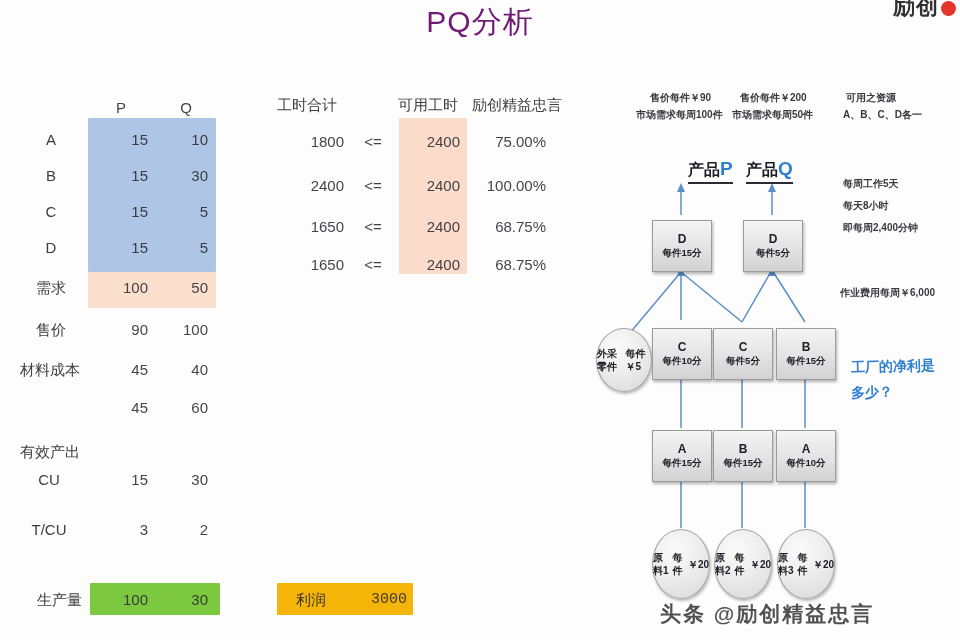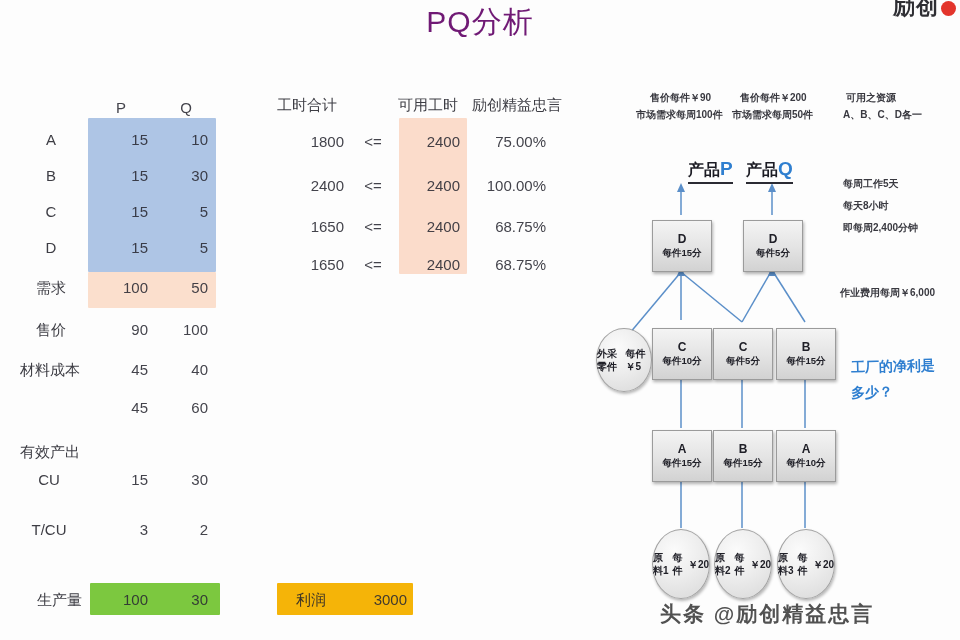--- a/index.html
+++ b/index.html
@@ -200,21 +200,21 @@
   <div class="cell r" style="left:98px; top:521px; width:50px;">3</div>
   <div class="cell r" style="left:158px; top:521px; width:50px;">2</div>
 
   <div class="hl hl-green" style="left:90px; top:583px; width:130px; height:32px;"></div>
   <div class="cell lbl c" style="left:6px; top:591px; width:76px;text-align:right;">生产量</div>
   <div class="cell r" style="left:98px; top:591px; width:50px;">100</div>
   <div class="cell r" style="left:158px; top:591px; width:50px;">30</div>
 
   <div class="hl hl-orange" style="left:277px; top:583px; width:136px; height:32px;"></div>
   <div class="cell lbl c" style="left:283px; top:591px; width:56px;">利润</div>
-  <div class="cell r" style="left:345px; top:591px; width:62px;">3000</div>
+  <div class="cell r" style="left:345px; top:591px; width:62px;font-family:Liberation Mono, monospace;">3000</div>
 
   <div class="hl hl-peach2" style="left:399px; top:118px; width:68px; height:156px;"></div>
 
   <div class="cell lbl" style="left:277px; top:96px;">工时合计</div>
   <div class="cell lbl" style="left:398px; top:96px;">可用工时</div>
   <div class="cell lbl" style="left:472px; top:96px;">励创精益忠言</div>
 
   <div class="cell r" style="left:288px; top:133px; width:56px;">1800</div>
   <div class="cell c" style="left:356px; top:133px; width:34px;">&lt;=</div>
   <div class="cell r" style="left:404px; top:133px; width:56px;">2400</div>

